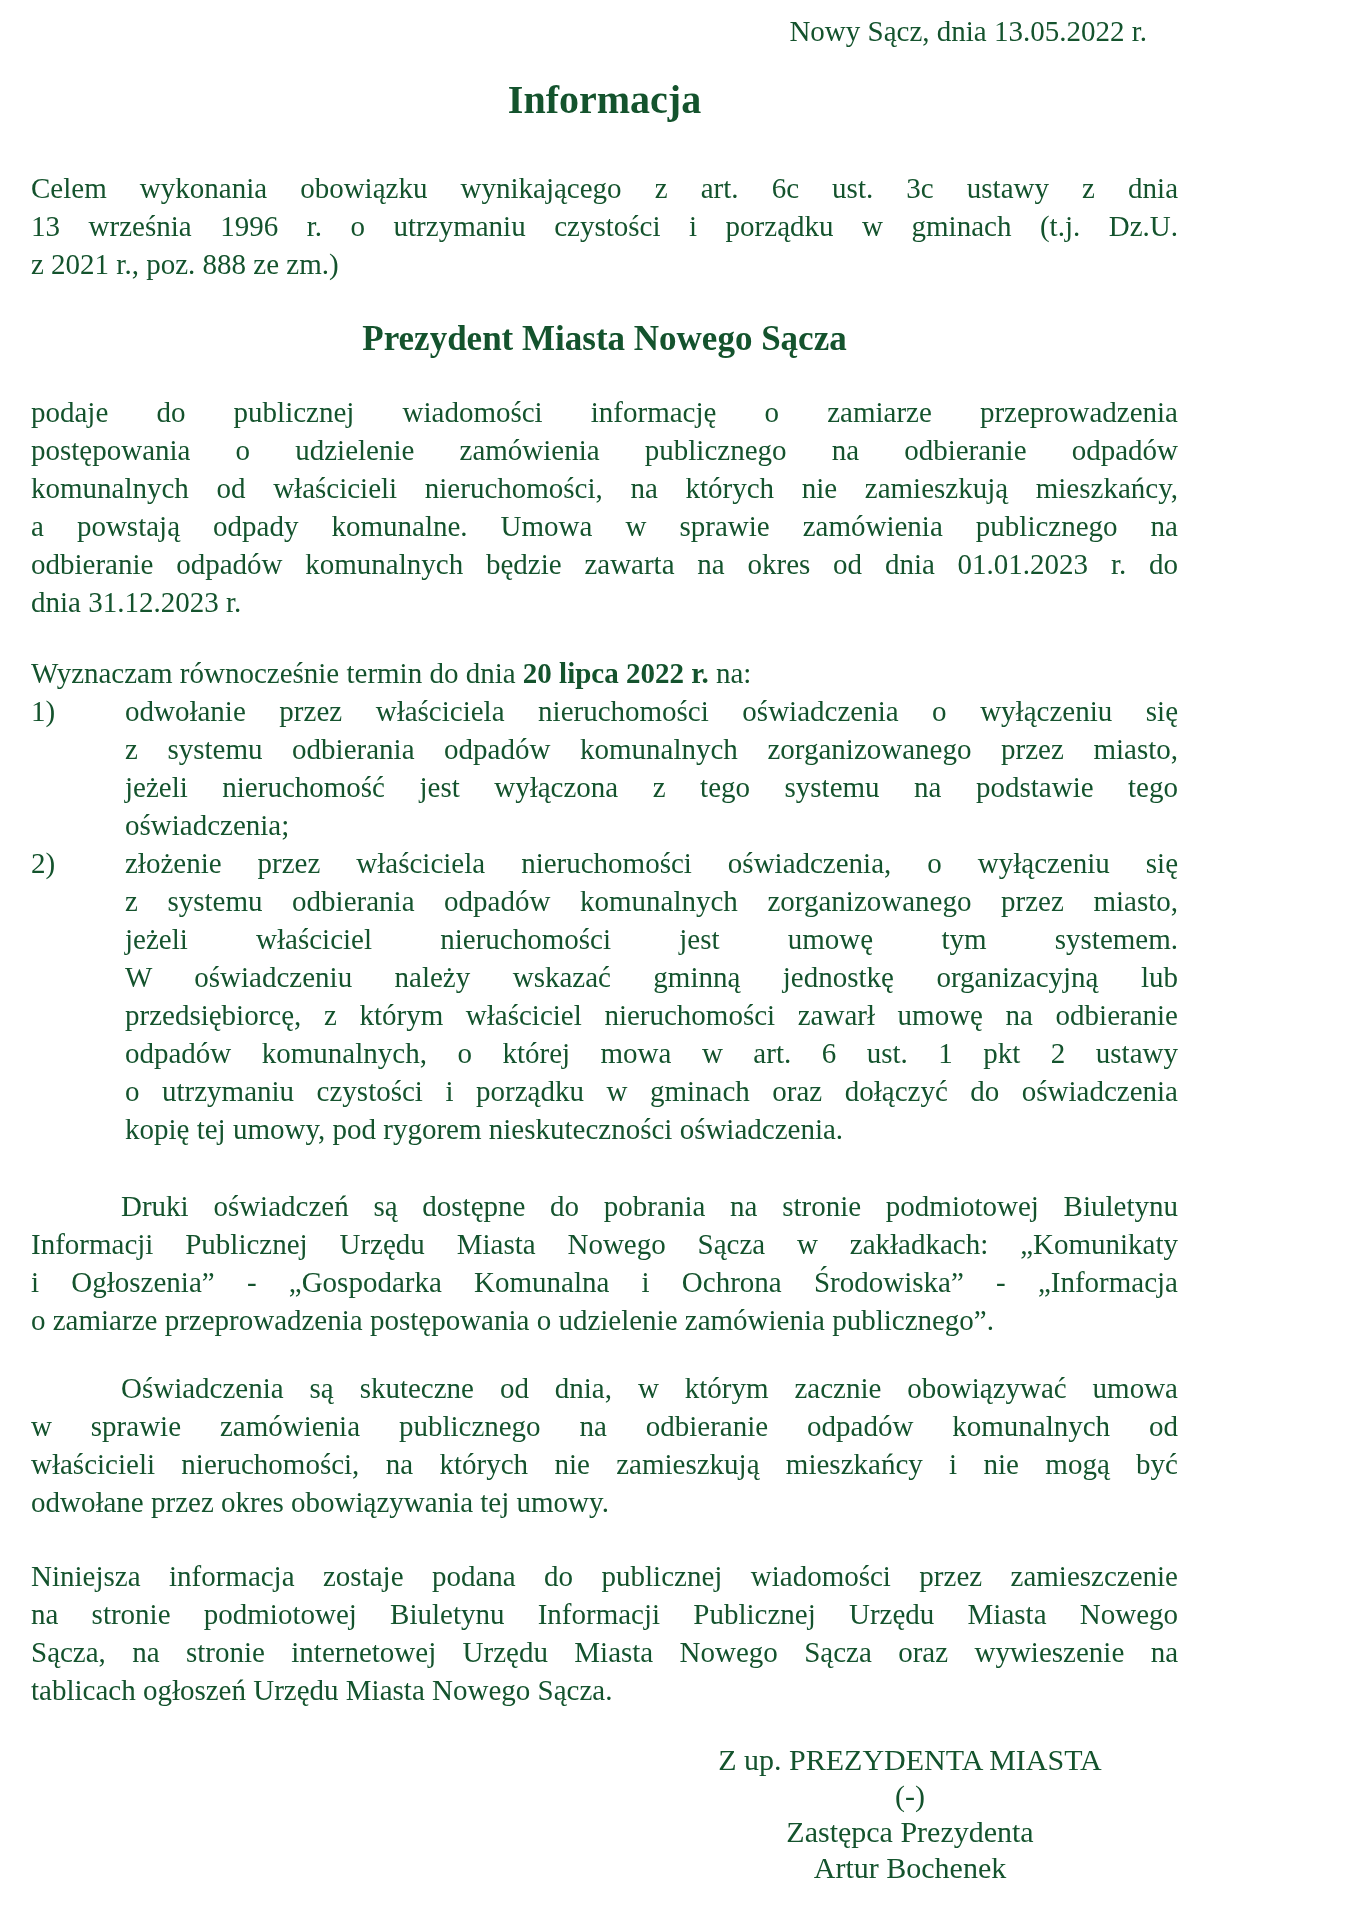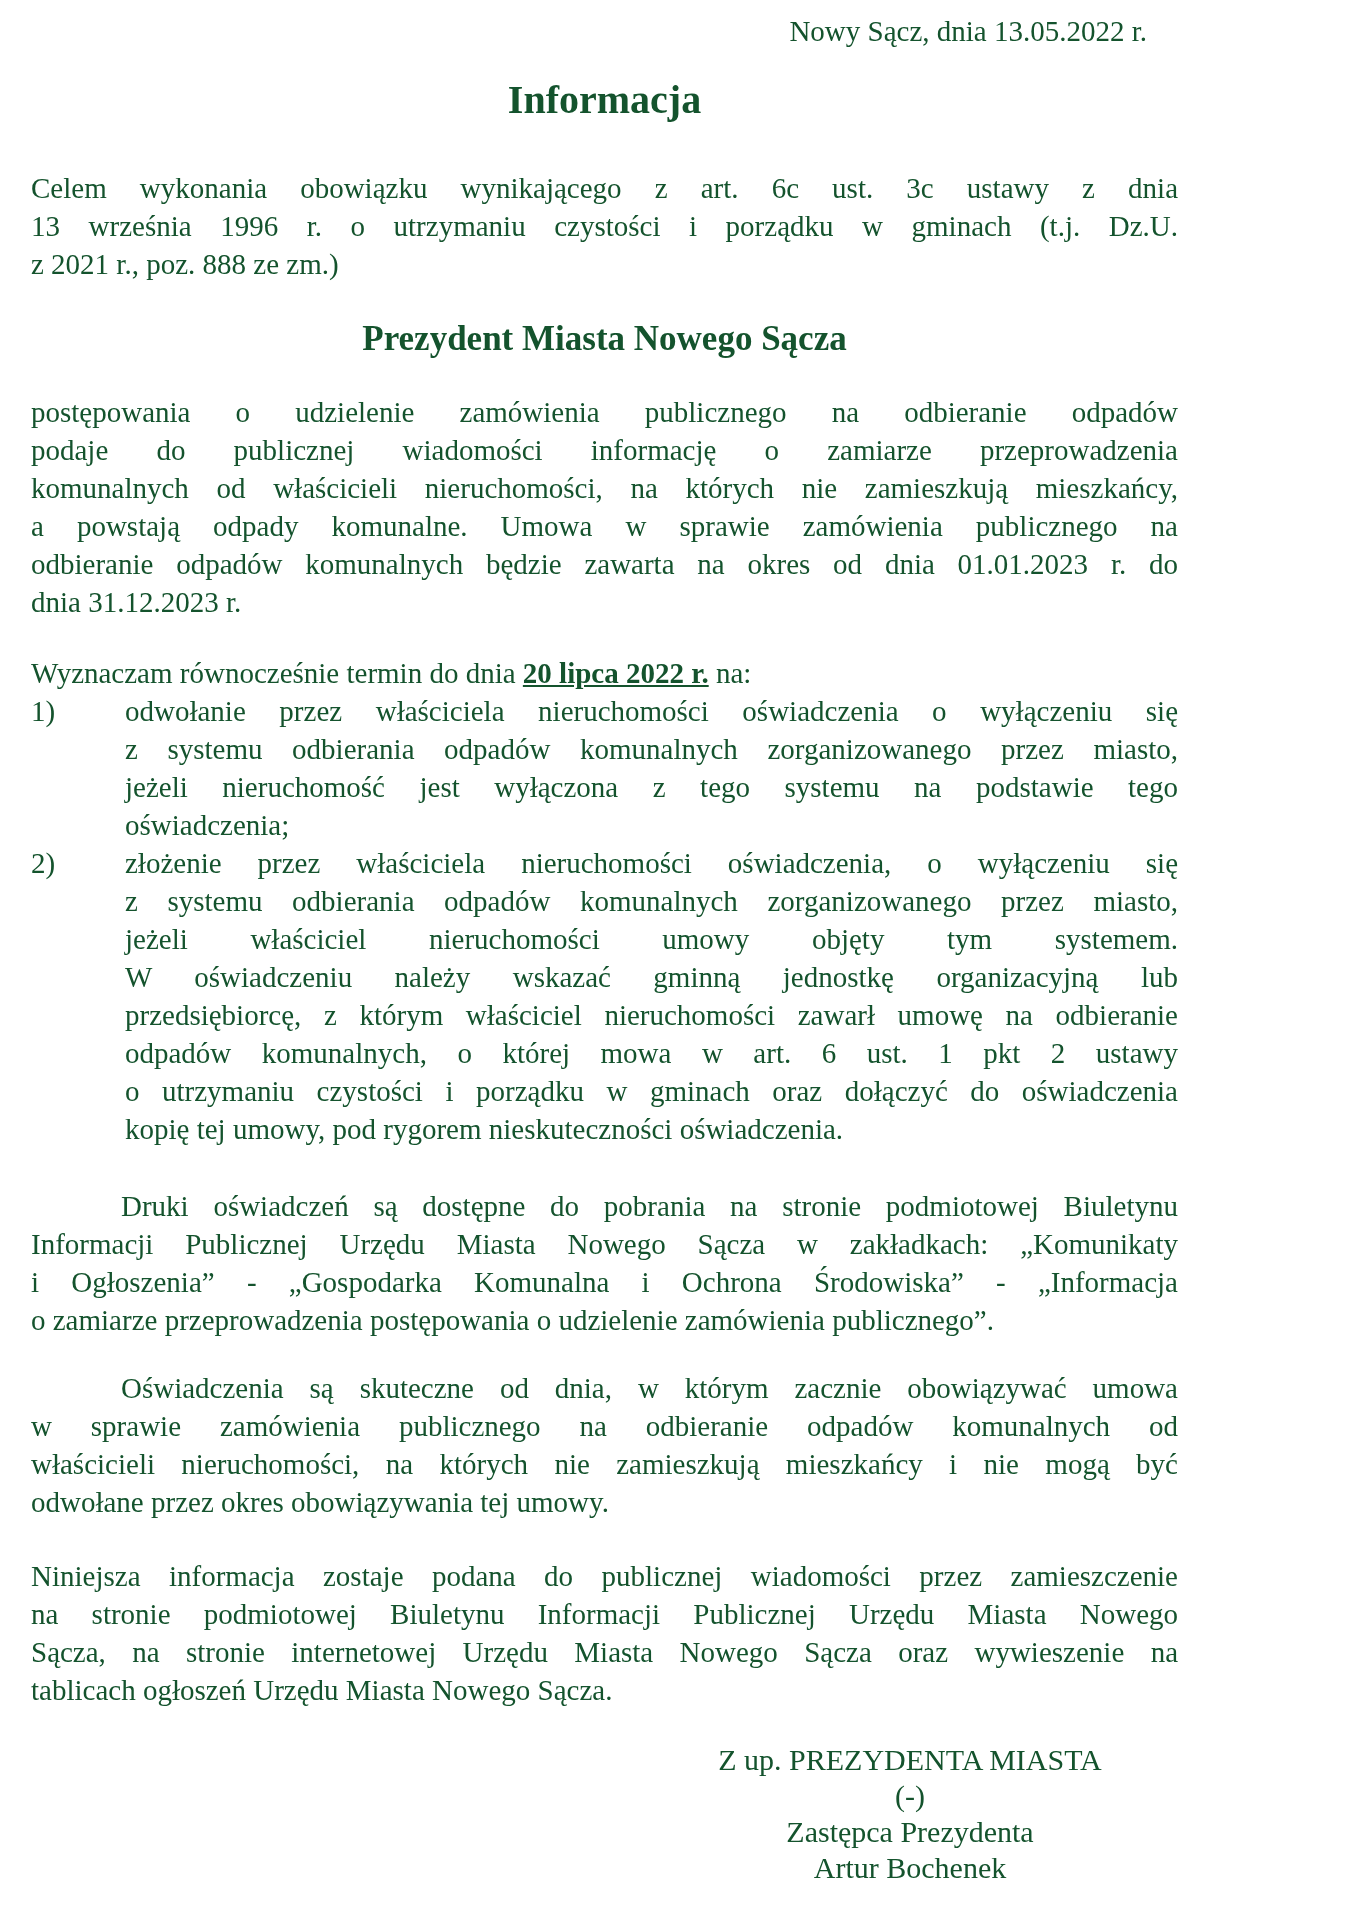--- a/index.html
+++ b/index.html
@@ -65,42 +65,42 @@
   }
   .signature {
     position: absolute;
     left: 630px;
     width: 560px;
     text-align: center;
     font-weight: normal;
     font-size: 30px;
     line-height: 36px;
   }
-  b { font-weight: bold; text-decoration: underline; }
+  b { font-weight: bold; }
 </style>
 </head>
 <body>
 
 <div class="page">
 
   <div class="block date-line" style="top:12px">Nowy Sącz, dnia 13.05.2022 r.</div>
 
   <div class="block doc-title" style="top:80px">Informacja</div>
 
   <div class="block" style="top:169px">
     <div class="jl">Celem wykonania obowiązku wynikającego z art. 6c ust. 3c ustawy z dnia</div>
     <div class="jl">13 września 1996 r. o utrzymaniu czystości i porządku w gminach (t.j. Dz.U.</div>
     <div class="ll">z 2021 r., poz. 888 ze zm.)</div>
   </div>
 
   <div class="block doc-heading" style="top:320px">Prezydent Miasta Nowego Sącza</div>
 
   <div class="block" style="top:393px">
+    <div class="jl">podaje do publicznej wiadomości informację o zamiarze przeprowadzenia</div>
     <div class="jl">postępowania o udzielenie zamówienia publicznego na odbieranie odpadów</div>
-    <div class="jl">podaje do publicznej wiadomości informację o zamiarze przeprowadzenia</div>
     <div class="jl">komunalnych od właścicieli nieruchomości, na których nie zamieszkują mieszkańcy,</div>
     <div class="jl">a powstają odpady komunalne. Umowa w sprawie zamówienia publicznego na</div>
     <div class="jl">odbieranie odpadów komunalnych będzie zawarta na okres od dnia 01.01.2023 r. do</div>
     <div class="ll">dnia 31.12.2023 r.</div>
   </div>
 
   <div class="block ll" style="top:654px">
     <span>Wyznaczam równocześnie termin do dnia </span><b>20 lipca 2022 r.</b><span> na:</span>
   </div>
 
@@ -109,21 +109,21 @@
     <div class="jl">odwołanie przez właściciela nieruchomości oświadczenia o wyłączeniu się</div>
     <div class="jl">z systemu odbierania odpadów komunalnych zorganizowanego przez miasto,</div>
     <div class="jl">jeżeli nieruchomość jest wyłączona z tego systemu na podstawie tego</div>
     <div class="ll">oświadczenia;</div>
   </div>
 
   <div class="block list-item" style="top:844px">
     <span class="num">2)</span>
     <div class="jl">złożenie przez właściciela nieruchomości oświadczenia, o wyłączeniu się</div>
     <div class="jl">z systemu odbierania odpadów komunalnych zorganizowanego przez miasto,</div>
-    <div class="jl">jeżeli właściciel nieruchomości umowy objęty tym systemem.</div>
+    <div class="jl">jeżeli właściciel nieruchomości jest umowę tym systemem.</div>
     <div class="jl">W oświadczeniu należy wskazać gminną jednostkę organizacyjną lub</div>
     <div class="jl">przedsiębiorcę, z którym właściciel nieruchomości zawarł umowę na odbieranie</div>
     <div class="jl">odpadów komunalnych, o której mowa w art. 6 ust. 1 pkt 2 ustawy</div>
     <div class="jl">o utrzymaniu czystości i porządku w gminach oraz dołączyć do oświadczenia</div>
     <div class="ll">kopię tej umowy, pod rygorem nieskuteczności oświadczenia.</div>
   </div>
 
   <div class="block" style="top:1187px">
     <div class="jl ind">Druki oświadczeń są dostępne do pobrania na stronie podmiotowej Biuletynu</div>
     <div class="jl">Informacji Publicznej Urzędu Miasta Nowego Sącza w zakładkach: „Komunikaty</div>

